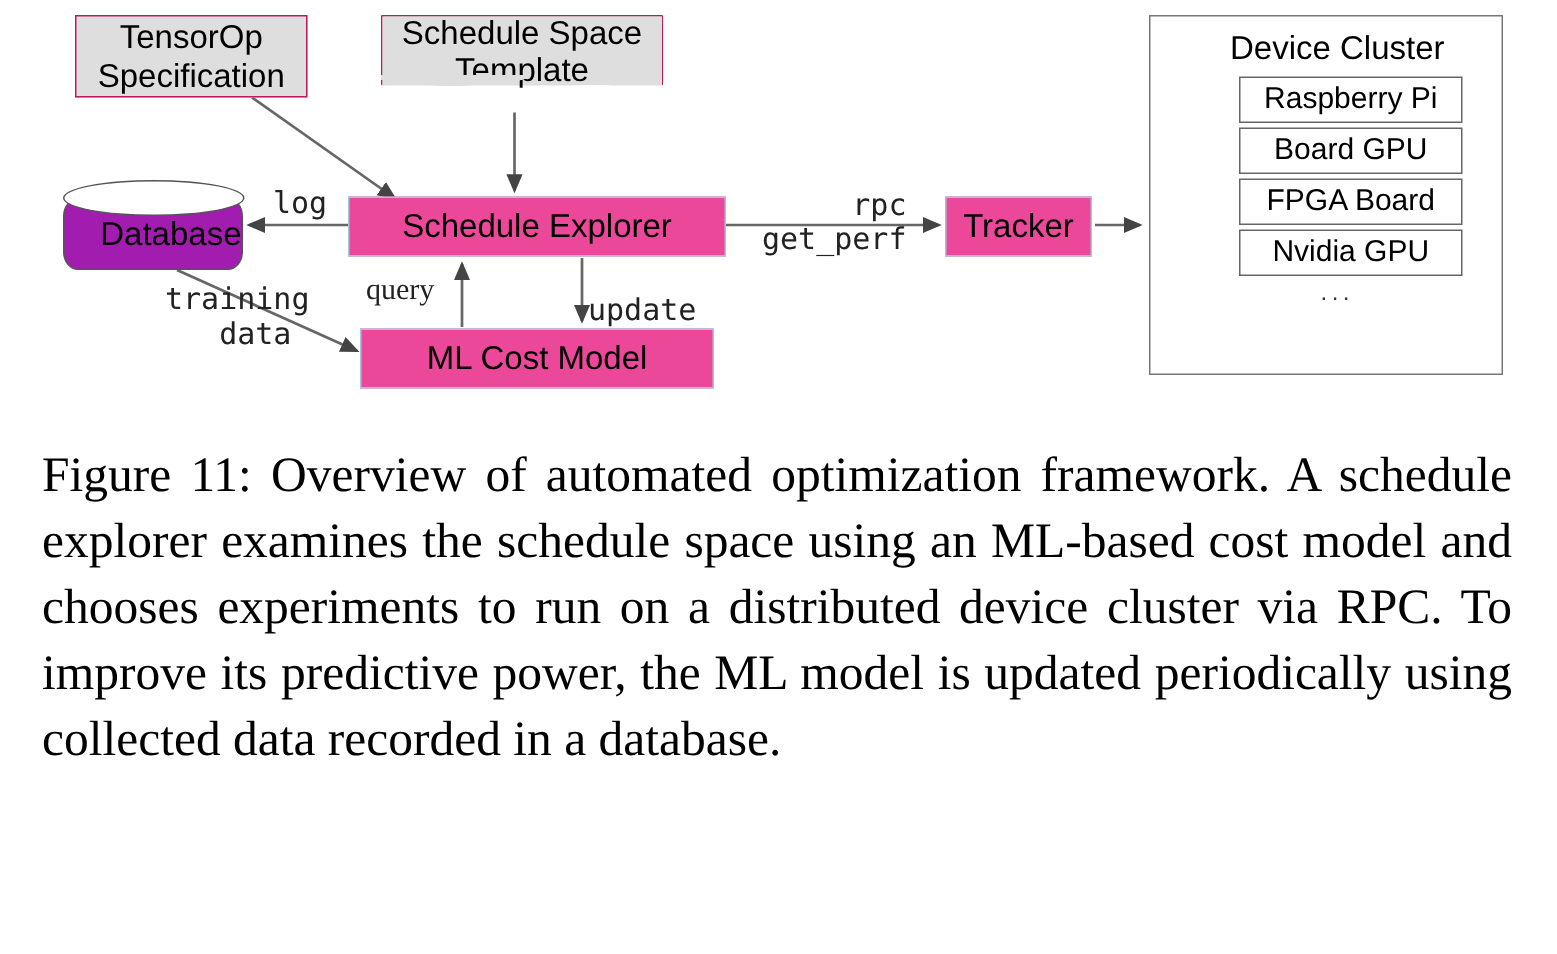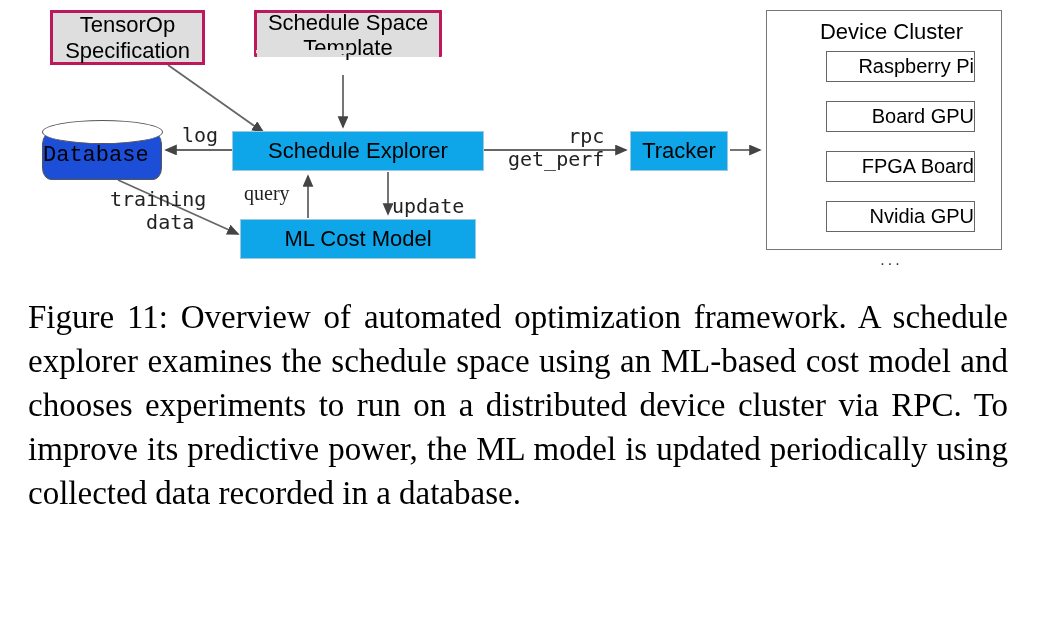--- a/index.html
+++ b/index.html
@@ -25,27 +25,27 @@
     align-items: center;
     justify-content: center;
     text-align: center;
     font-size: 22px;
     line-height: 1.15;
     box-sizing: border-box;
   }
 
   .graybox {
     background: #dedede;
-    border: 3px solid #be185d;
+    border: 1px solid #be185d;
     padding: 4px 14px;
     text-align: center;
   }
 
   .bluebox {
-    background: #0ea5e9;
+    background: #ec4899;
     border: 1px solid #9dc8de;
     font-size: 22px;
   }
 
   
   .docshape {
     border-bottom: none;
     border-radius: 1px;
   }
   .docshape::after {
@@ -60,26 +60,25 @@
       radial-gradient(ellipse 55% 14px at 75% 100%, #ffffff 50%, transparent 52%);
   }
 
   
   .database {
     position: absolute;
     box-sizing: border-box;
     border: 1.5px solid #555;
     border-radius: 10px / 12px;
     border-top: none;
-    background: #1d4ed8;
+    background: #a21caf;
     display: flex;
     align-items: center;
-    justify-content: flex-start;
-    font-size: 22px;
-    font-family: Liberation Mono, monospace;
+    justify-content: flex-end;
+    font-size: 22px;
   }
   .database::before {
     content: "";
     position: absolute;
     top: -12px;
     left: -1.5px;
     right: -1.5px;
     height: 24px;
     border: 1.5px solid #555;
     border-radius: 50%;
@@ -105,23 +104,23 @@
     padding-left: 15px;
   }
   .cluster-title {
     text-align: center;
     font-size: 22px;
     margin-bottom: 6px;
   }
   .cluster .dev {
     border: 1px solid #666;
     font-size: 20px;
-    text-align: right;
+    text-align: center;
     padding: 3px 0;
-    margin: 3px 26px 19px 44px;
+    margin: 3px 26px 3px 44px;
     background: #fff;
   }
   .cluster .dots {
     text-align: center;
     font-size: 16px;
     letter-spacing: 3px;
     margin-top: 0;
     color: #333;
   }
 

